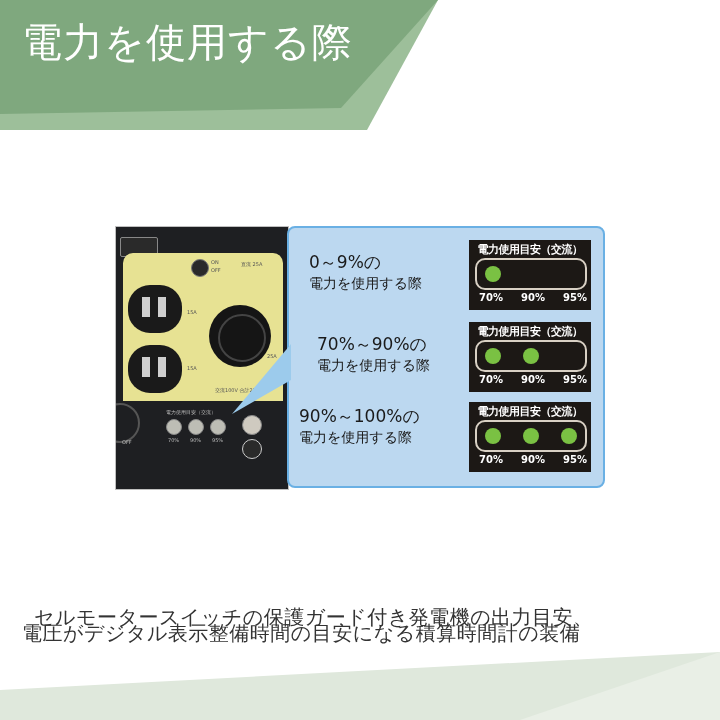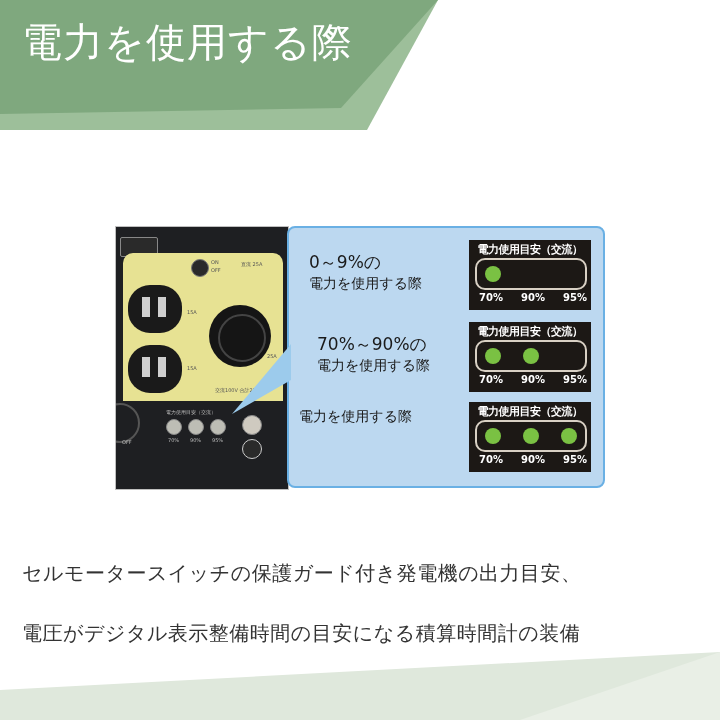--- a/index.html
+++ b/index.html
@@ -106,38 +106,39 @@
     <div class="track">
       <div class="led" style="left:8px;"></div>
       <div class="led" style="left:46px;"></div>
     </div>
     <span class="pct" style="left:10px;">70%</span>
     <span class="pct" style="left:52px;">90%</span>
     <span class="pct" style="left:94px;">95%</span>
   </div>
 
   <div class="row-text" style="top:178px;left:10px;">
+    <div>90%～100%の</div>
     <div class="jp">電力を使用する際</div>
   </div>
   <div class="ind" style="top:174px;">
     <div class="ind-title">電力使用目安（交流）</div>
     <div class="track">
       <div class="led" style="left:8px;"></div>
       <div class="led" style="left:46px;"></div>
       <div class="led" style="left:84px;"></div>
     </div>
     <span class="pct" style="left:10px;">70%</span>
     <span class="pct" style="left:52px;">90%</span>
     <span class="pct" style="left:94px;">95%</span>
   </div>
 </div>
 
 <svg class="pointer" width="720" height="720" style="position:absolute;left:0;top:0;pointer-events:none;">
   <polygon points="232,414 291,344 291,380" fill="#9ccbec"></polygon>
 </svg>
 
-<div class="desc" style="top:560px;">セルモータースイッチの保護ガード付き発電機の出力目安、</div>
+<div class="desc" style="top:604px;margin-left:12px;">セルモータースイッチの保護ガード付き発電機の出力目安、</div>
 <div class="desc" style="top:620px;text-align:right;">電圧がデジタル表示整備時間の目安になる積算時間計の装備</div>
 
 <svg class="footer-shape" width="720" height="80">
   <polygon points="0,50 720,12 720,80 0,80" fill="#dfe8dc"></polygon>
   <polygon points="520,80 720,12 720,80" fill="#e9efe6"></polygon>
 </svg>
 
 </body></html>

